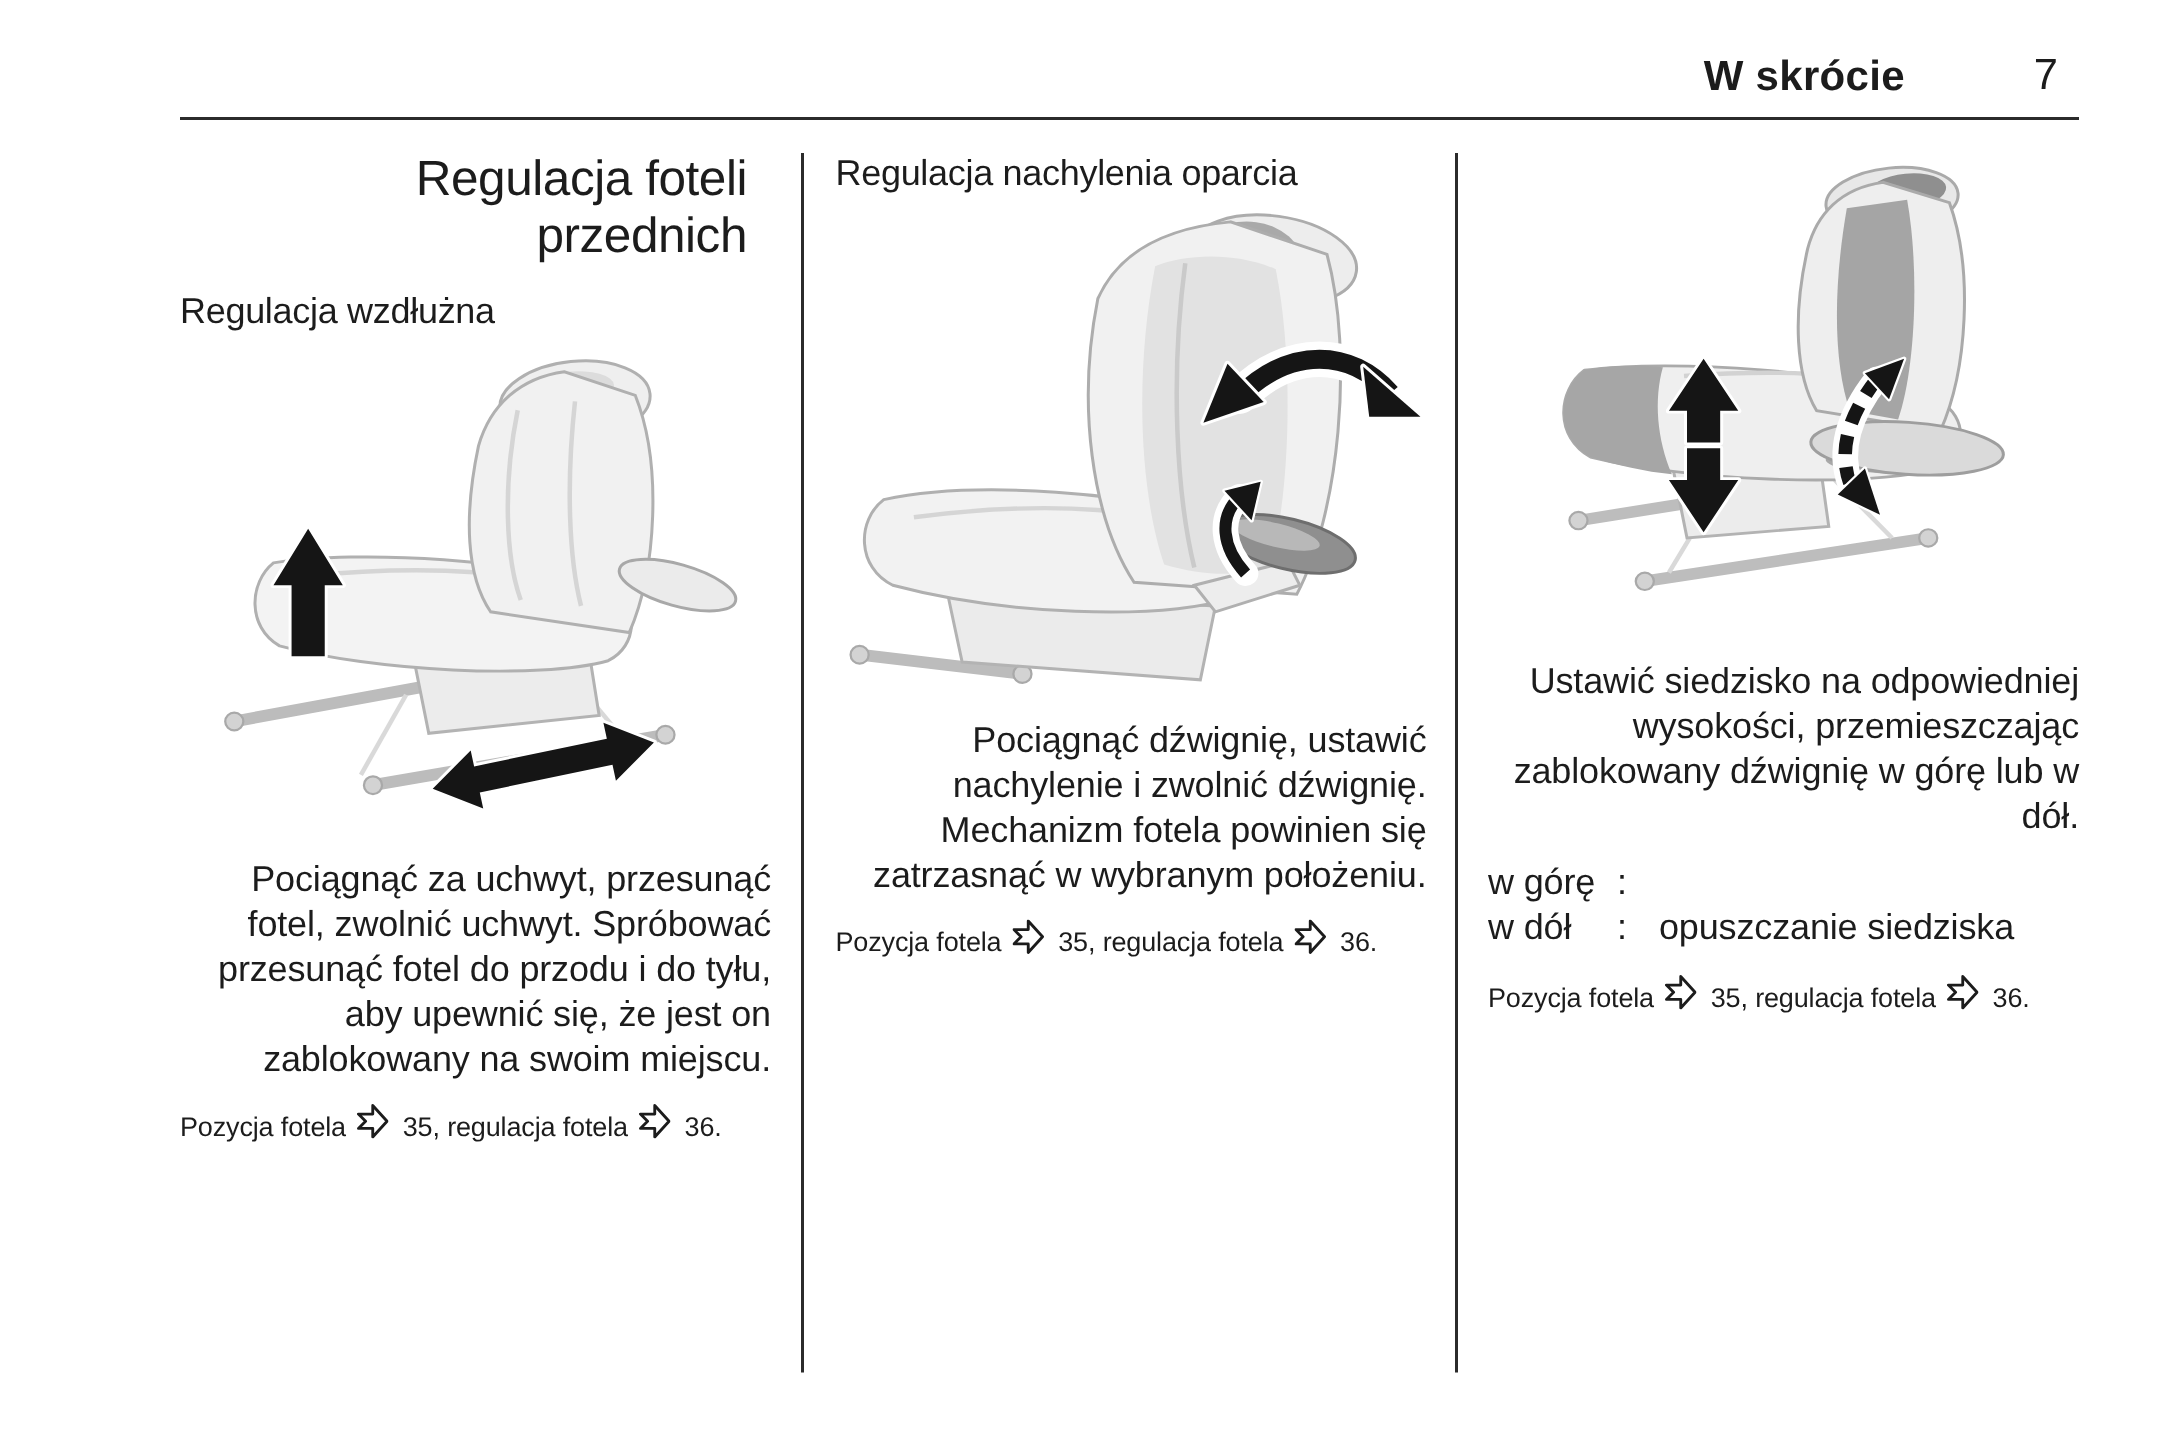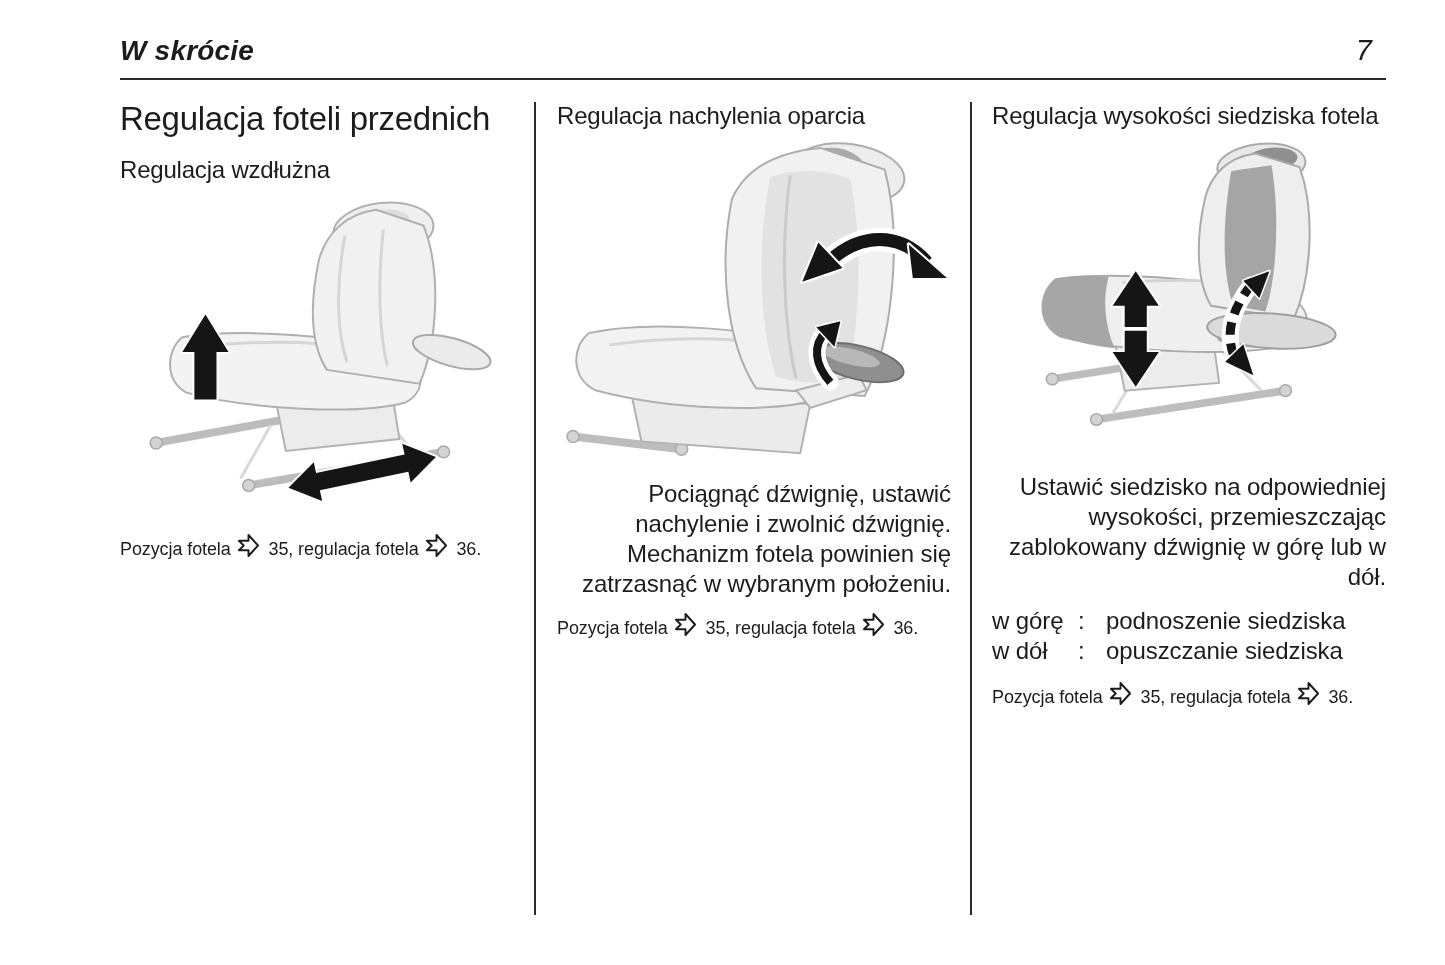--- a/index.html
+++ b/index.html
@@ -1,35 +1,35 @@
 <!DOCTYPE html>
 <html><head>
 <meta charset="utf-8">
 <style>
   * { box-sizing: border-box; }
   html,body { margin:0; padding:0; background:#ffffff; }
   body { font-family:"Liberation Sans","DejaVu Sans",sans-serif; color:#1c1c1c; }
   .page { position:relative; width:1445px; height:965px; background:#ffffff; overflow:hidden; }
 
   .header { position:absolute; left:120px; top:34px; width:1266px;
-            display:flex; justify-content:space-between; align-items:flex-end;font-style:italic; }
+            display:flex; justify-content:flex-end; align-items:flex-end; }
   .header .title { font-size:28px; font-weight:bold; letter-spacing:0.2px; }
   .header .num { font-size:29px; font-weight:normal; margin-left:86px; margin-right:14px; }
   .top-rule { position:absolute; left:120px; top:78px; width:1266px; height:2px; background:#2b2b2b; }
 
   .divider { position:absolute; top:102px; height:813px; width:2px; background:#2b2b2b; }
   .div1 { left:534px; }
   .div2 { left:970px; }
 
   .col { position:absolute; top:100px; width:394px; }
   .col1 { left:120px; }
   .col2 { left:557px; }
   .col3 { left:992px; }
 
-  h1 { font-size:33px; font-weight:normal; line-height:38px; margin:0 0 16px; letter-spacing:-0.3px; }
+  h1 { font-size:33px; font-weight:normal; line-height:38px; margin:0 16px 16px; letter-spacing:-0.3px;text-align:right; }
   h2 { font-size:24px; font-weight:normal; line-height:32px; margin:0 0 10px; letter-spacing:-0.2px; }
 
   .fig { width:394px; margin:0 0 12px; }
   .fig svg { display:block; }
   .col2 .fig { margin-top:6px; }
   .col3 .fig { margin-top:10px; }
 
   p.body { font-size:24px; line-height:30px; margin:0 0 14px; letter-spacing:-0.1px;text-align:right; }
   p.ref  { font-size:18px; line-height:30px; margin:0; letter-spacing:-0.1px; }
 
@@ -85,20 +85,21 @@
           <path d="M262,34 C256,90 258,140 266,172"></path>
         </g>
         <ellipse cx="330" cy="158" rx="40" ry="14" fill="#ebebeb" stroke="#a8a8a8" stroke-width="2" transform="rotate(16 330 158)"></ellipse>
         <polygon points="85,120 108,158 96,158 96,206 74,206 74,158 62,158" fill="#151515" stroke="#ffffff" stroke-width="4" stroke-linejoin="round" paint-order="stroke"></polygon>
         <g transform="rotate(-12 240 280)">
           <polygon points="166,280 196,260 196,271 286,271 286,260 316,280 286,300 286,289 196,289 196,300" fill="#151515" stroke="#ffffff" stroke-width="4" stroke-linejoin="round" paint-order="stroke"></polygon>
         </g>
       </svg>
     </div>
 
+    <p class="body">Pociągnąć za uchwyt, przesunąć fotel, zwolnić uchwyt. Spróbować przesunąć fotel do przodu i do tyłu, aby upewnić się, że jest on zablokowany na swoim miejscu.</p>
     <p class="ref">
       <span>Pozycja fotela</span>
       <svg class="xref-icon" width="21" height="23" viewBox="0 0 22 24">
           <path d="M1,7 L11,7 L11,1 L21,12 L11,23 L11,17 L1,17 L6,12 Z" fill="#ffffff" stroke="#1c1c1c" stroke-width="2" stroke-linejoin="round"></path>
         </svg>
       <span>35, regulacja fotela</span>
       <svg class="xref-icon" width="21" height="23" viewBox="0 0 22 24">
           <path d="M1,7 L11,7 L11,1 L21,12 L11,23 L11,17 L1,17 L6,12 Z" fill="#ffffff" stroke="#1c1c1c" stroke-width="2" stroke-linejoin="round"></path>
         </svg>
       <span>36.</span>
@@ -150,21 +151,20 @@
         </svg>
       <span>35, regulacja fotela</span>
       <svg class="xref-icon" width="21" height="23" viewBox="0 0 22 24">
           <path d="M1,7 L11,7 L11,1 L21,12 L11,23 L11,17 L1,17 L6,12 Z" fill="#ffffff" stroke="#1c1c1c" stroke-width="2" stroke-linejoin="round"></path>
         </svg>
       <span>36.</span>
     </p>
   </section>
 
   <section class="col col3">
-    <h2>Regulacja wysokości siedziska fotela</h2>
 
     <div class="fig">
       <svg width="394" height="318" viewBox="0 0 392 330" preserveAspectRatio="none">
         <g stroke="#bdbdbd" stroke-width="8" stroke-linecap="round">
           <line x1="60" y1="246" x2="180" y2="226"></line>
           <line x1="104" y1="288" x2="292" y2="258"></line>
         </g>
         <g fill="#d3d3d3" stroke="#a9a9a9" stroke-width="1.5">
           <circle cx="60" cy="246" r="6"></circle>
             <circle cx="104" cy="288" r="6"></circle>
@@ -194,21 +194,20 @@
         </g>
       </svg>
     </div>
 
     <p class="body">Ustawić siedzisko na odpowiedniej wysokości, przemieszczając zablokowany dźwignię w górę lub w dół.</p>
 
     <div class="deflist">
       <div class="defrow">
         <span class="defterm">w górę</span>
         <span class="defcolon">:</span>
-        <span class="defdesc">podnoszenie siedziska</span>
       </div>
       <div class="defrow">
         <span class="defterm">w dół</span>
         <span class="defcolon">:</span>
         <span class="defdesc">opuszczanie siedziska</span>
       </div>
     </div>
 
     <p class="ref">
       <span>Pozycja fotela</span>

